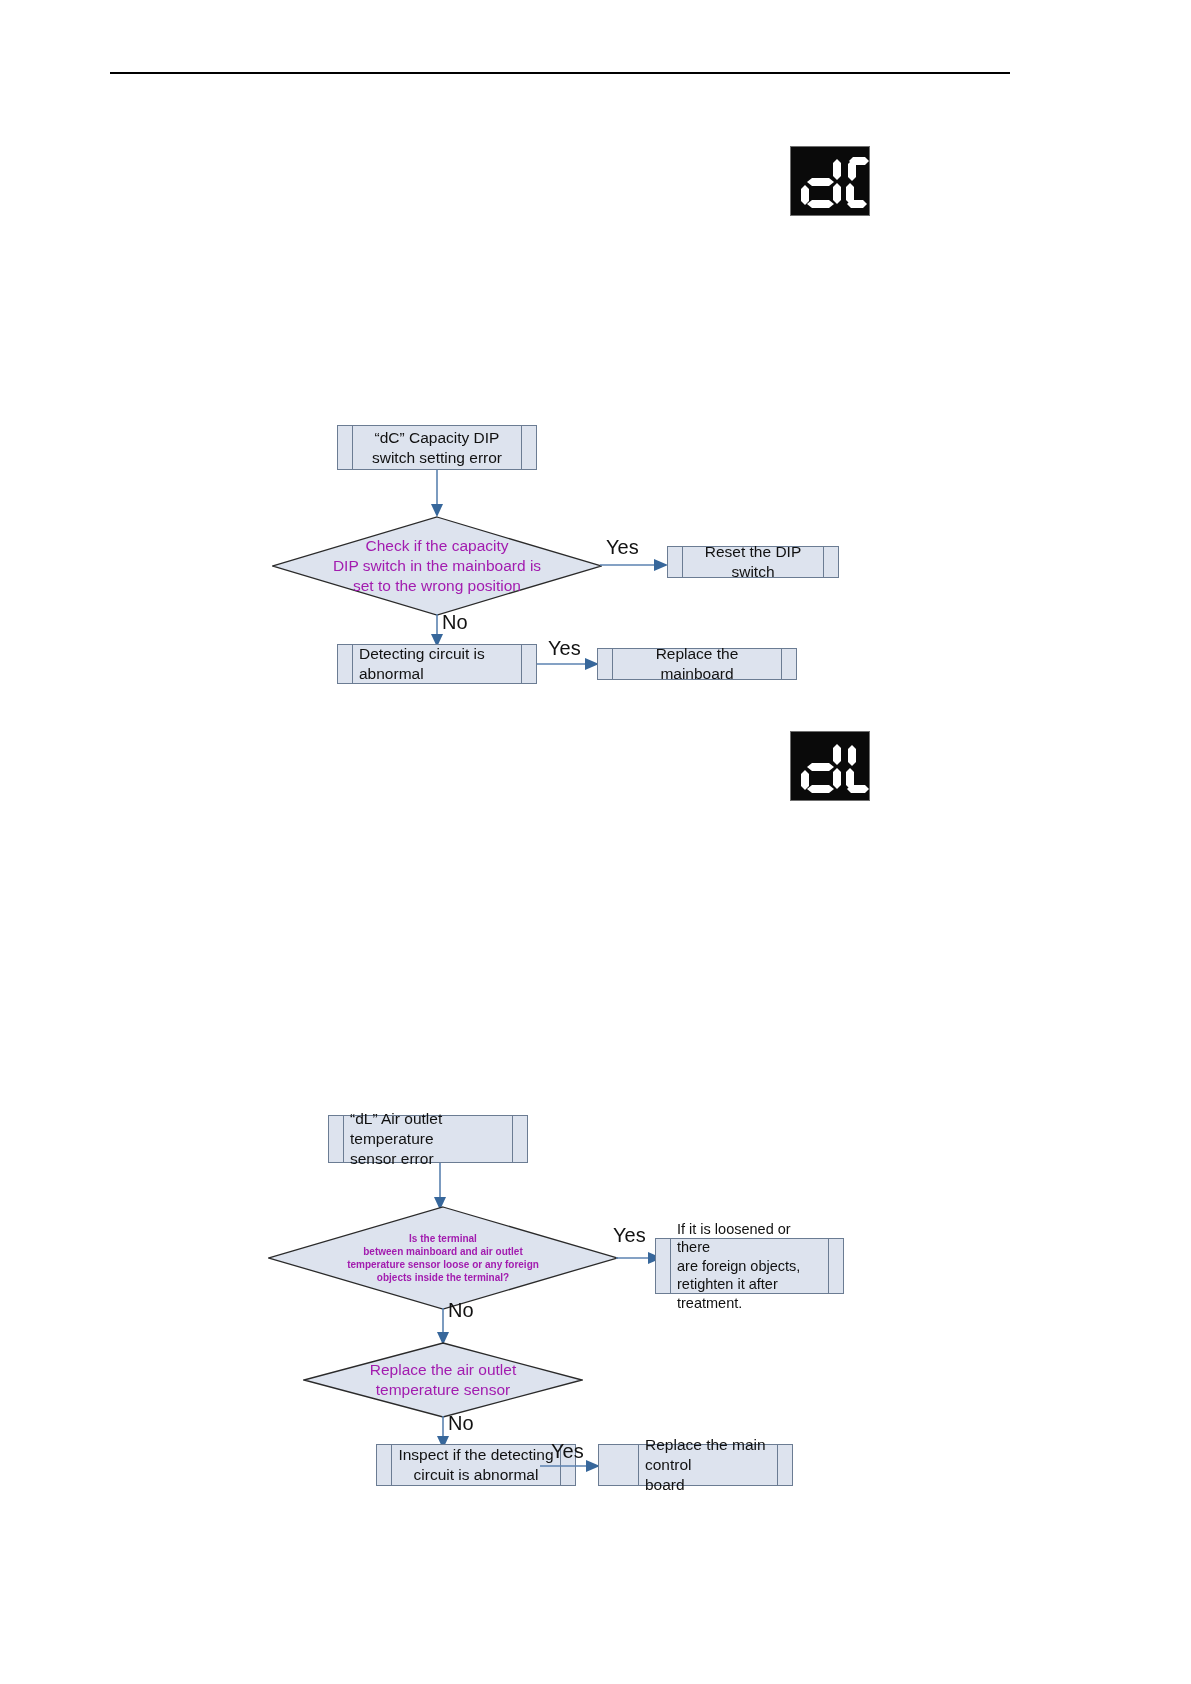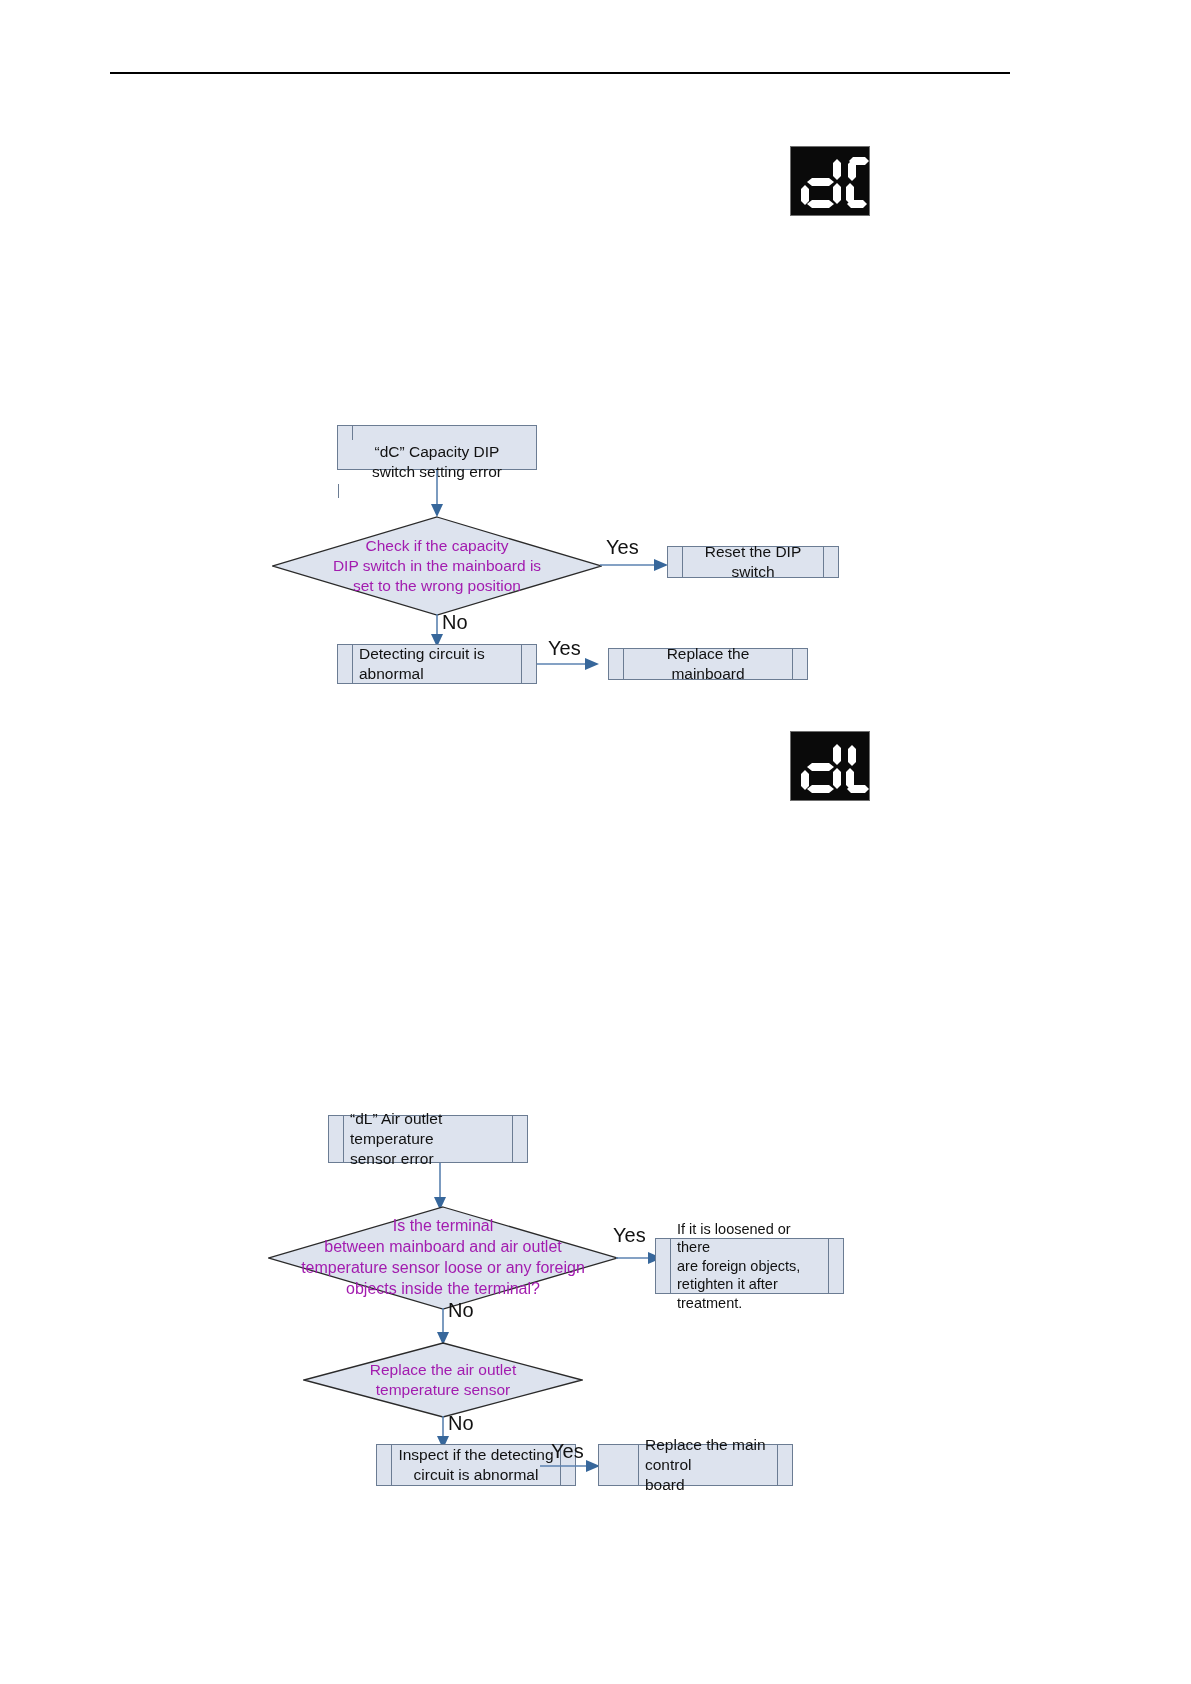--- a/index.html
+++ b/index.html
@@ -126,21 +126,21 @@
 
       <polygon points="55,40 59,36 63,40 63,53 59,57 55,53"></polygon>
 
       <polygon points="56,57 60,53 72,53 76,57 72,61 60,61"></polygon>
     </g>
   </svg>
 </div>
 
 <div class="fc">
 
-  <div class="node-box" style="left:337px; top:425px; width:200px; height:45px;flex-direction:column;">
+  <div class="node-box" style="left:337px; top:425px; width:200px; height:45px;">
     <div class="gutter"></div>
     <div class="txt center">“dC” Capacity DIP
 switch setting error</div>
     <div class="gutter right"></div>
   </div>
 
   <div class="conn" style="left:430px; top:470px; width:14px; height:48px;">
     <svg width="14" height="48">
       <line x1="7" y1="0" x2="7" y2="36" stroke="#5b82b0" stroke-width="1.6"></line>
       <polygon points="1,34 13,34 7,47" fill="#37679b"></polygon>
@@ -186,21 +186,21 @@
   </div>
 
   <div class="conn" style="left:537px; top:651px; width:64px; height:26px;">
     <svg width="64" height="26">
       <line x1="0" y1="13" x2="50" y2="13" stroke="#5b82b0" stroke-width="1.4"></line>
       <polygon points="48,7 48,19 62,13" fill="#37679b"></polygon>
     </svg>
   </div>
   <div class="edge-label" style="left:548px; top:638px;">Yes</div>
 
-  <div class="node-box" style="left:597px; top:648px; width:200px; height:32px;margin-left:11px;">
+  <div class="node-box" style="left:597px; top:648px; width:200px; height:32px;">
     <div class="gutter"></div>
     <div class="txt center">Replace the mainboard</div>
     <div class="gutter right"></div>
   </div>
 </div>
 
 <div class="seg-display" style="left:790px; top:731px; width:80px; height:70px;">
   <svg width="78" height="68" viewBox="0 0 78 68" aria-hidden="true">
     <g fill="#ffffff">
 
@@ -230,21 +230,21 @@
     <svg width="14" height="48">
       <line x1="7" y1="0" x2="7" y2="36" stroke="#5b82b0" stroke-width="1.6"></line>
       <polygon points="1,34 13,34 7,47" fill="#37679b"></polygon>
     </svg>
   </div>
 
   <div class="node-diamond" style="left:268px; top:1206px; width:350px; height:104px;">
     <svg width="350" height="104">
       <polygon points="175,1 349,52 175,103 1,52" fill="#dde3ee" stroke="#2a2a2a" stroke-width="1.3"></polygon>
     </svg>
-    <div class="dtxt" style="font-size:16px;">Is the terminal
+    <div class="dtxt" style="font-size:10px;font-weight:bold;">Is the terminal
 between mainboard and air outlet
 temperature sensor loose or any foreign
 objects inside the terminal?</div>
   </div>
 
   <div class="conn" style="left:616px; top:1245px; width:48px; height:26px;">
     <svg width="48" height="26">
       <line x1="0" y1="13" x2="34" y2="13" stroke="#5b82b0" stroke-width="1.4"></line>
       <polygon points="32,7 32,19 46,13" fill="#37679b"></polygon>
     </svg>

